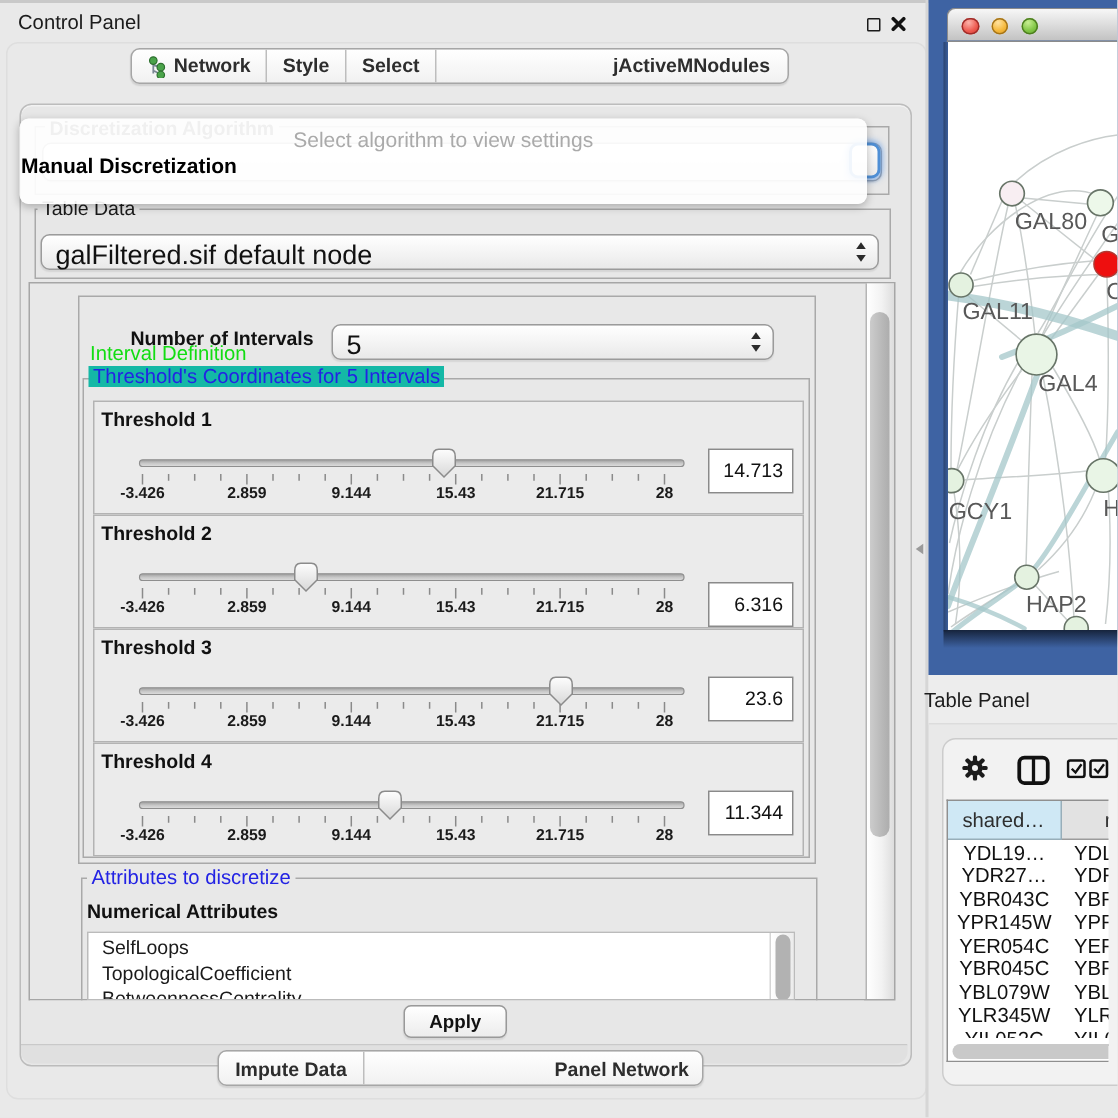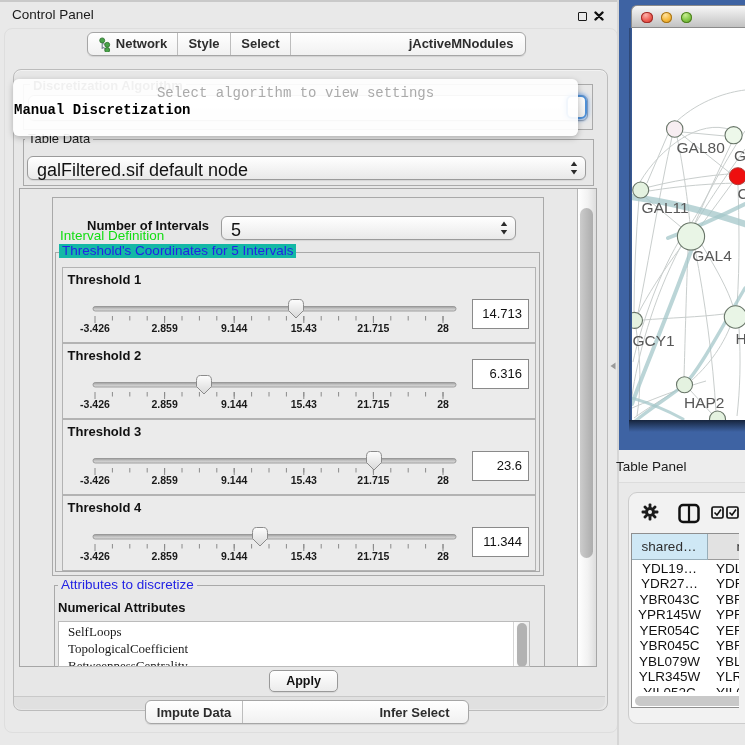--- a/index.html
+++ b/index.html
@@ -114,21 +114,21 @@
     <rect x="30" y="38.5" width="363" height="4.5" rx="2.2" fill="url(#tg)" stroke="#8e8e8e" stroke-width="0.8"></rect>
     <path d="M32.0 48 L32.0 55 M49.4 48 L49.4 52.5 M66.8 48 L66.8 52.5 M84.2 48 L84.2 52.5 M101.6 48 L101.6 52.5 M101.6 48 L101.6 55 M119.0 48 L119.0 52.5 M136.4 48 L136.4 52.5 M153.8 48 L153.8 52.5 M171.2 48 L171.2 52.5 M171.2 48 L171.2 55 M188.6 48 L188.6 52.5 M206.0 48 L206.0 52.5 M223.4 48 L223.4 52.5 M240.8 48 L240.8 52.5 M240.8 48 L240.8 55 M258.2 48 L258.2 52.5 M275.6 48 L275.6 52.5 M293.0 48 L293.0 52.5 M310.4 48 L310.4 52.5 M310.4 48 L310.4 55 M327.8 48 L327.8 52.5 M345.2 48 L345.2 52.5 M362.6 48 L362.6 52.5 M380.0 48 L380.0 52.5 M380.0 48 L380.0 55" stroke="#8a8a8a" stroke-width="1"></path>
     <text x="32.0" y="64" font-size="10.5" font-weight="bold" text-anchor="middle" fill="#1a1a1a" font-family="Liberation Sans, sans-serif">-3.426</text>
     <text x="101.6" y="64" font-size="10.5" font-weight="bold" text-anchor="middle" fill="#1a1a1a" font-family="Liberation Sans, sans-serif">2.859</text>
     <text x="171.2" y="64" font-size="10.5" font-weight="bold" text-anchor="middle" fill="#1a1a1a" font-family="Liberation Sans, sans-serif">9.144</text>
     <text x="240.8" y="64" font-size="10.5" font-weight="bold" text-anchor="middle" fill="#1a1a1a" font-family="Liberation Sans, sans-serif">15.43</text>
     <text x="310.4" y="64" font-size="10.5" font-weight="bold" text-anchor="middle" fill="#1a1a1a" font-family="Liberation Sans, sans-serif">21.715</text>
     <text x="380.0" y="64" font-size="10.5" font-weight="bold" text-anchor="middle" fill="#1a1a1a" font-family="Liberation Sans, sans-serif">28</text>
     <path d="M133.5 36.5 Q133.5 31.5 137.5 31.5 L144.5 31.5 Q148.5 31.5 148.5 36.5 L148.5 42.5 L141.0 50 L133.5 42.5 Z" fill="url(#thg)" stroke="#8b8b8b" stroke-width="1"></path>
   </svg>
-  <div style="position:absolute;left:409px;top:15px;width:57px;height:30px;border:1px solid #8a8a8a;background:#fff;box-sizing:border-box;font-size:13px;color:#111;text-align:right;line-height:28px;padding-right:6px;">6.316</div>
+  <div style="position:absolute;left:409px;top:44px;width:57px;height:30px;border:1px solid #8a8a8a;background:#fff;box-sizing:border-box;font-size:13px;color:#111;text-align:right;line-height:28px;padding-right:6px;">6.316</div>
 </div>
 <div class="abs" style="left:62px;top:418.5px;width:472px;height:74px;border:1px solid #b3b3b3;background:#ebebeb;">
   <div style="position:absolute;left:4.5px;top:4px;font-size:13px;font-weight:bold;color:#111;">Threshold 3</div>
   <svg style="position:absolute;left:0;top:0;" width="472" height="74" viewBox="0 0 472 74">
     <rect x="30" y="38.5" width="363" height="4.5" rx="2.2" fill="url(#tg)" stroke="#8e8e8e" stroke-width="0.8"></rect>
     <path d="M32.0 48 L32.0 55 M49.4 48 L49.4 52.5 M66.8 48 L66.8 52.5 M84.2 48 L84.2 52.5 M101.6 48 L101.6 52.5 M101.6 48 L101.6 55 M119.0 48 L119.0 52.5 M136.4 48 L136.4 52.5 M153.8 48 L153.8 52.5 M171.2 48 L171.2 52.5 M171.2 48 L171.2 55 M188.6 48 L188.6 52.5 M206.0 48 L206.0 52.5 M223.4 48 L223.4 52.5 M240.8 48 L240.8 52.5 M240.8 48 L240.8 55 M258.2 48 L258.2 52.5 M275.6 48 L275.6 52.5 M293.0 48 L293.0 52.5 M310.4 48 L310.4 52.5 M310.4 48 L310.4 55 M327.8 48 L327.8 52.5 M345.2 48 L345.2 52.5 M362.6 48 L362.6 52.5 M380.0 48 L380.0 52.5 M380.0 48 L380.0 55" stroke="#8a8a8a" stroke-width="1"></path>
     <text x="32.0" y="64" font-size="10.5" font-weight="bold" text-anchor="middle" fill="#1a1a1a" font-family="Liberation Sans, sans-serif">-3.426</text>
     <text x="101.6" y="64" font-size="10.5" font-weight="bold" text-anchor="middle" fill="#1a1a1a" font-family="Liberation Sans, sans-serif">2.859</text>
     <text x="171.2" y="64" font-size="10.5" font-weight="bold" text-anchor="middle" fill="#1a1a1a" font-family="Liberation Sans, sans-serif">9.144</text>
     <text x="240.8" y="64" font-size="10.5" font-weight="bold" text-anchor="middle" fill="#1a1a1a" font-family="Liberation Sans, sans-serif">15.43</text>
@@ -150,34 +150,34 @@
     <text x="310.4" y="64" font-size="10.5" font-weight="bold" text-anchor="middle" fill="#1a1a1a" font-family="Liberation Sans, sans-serif">21.715</text>
     <text x="380.0" y="64" font-size="10.5" font-weight="bold" text-anchor="middle" fill="#1a1a1a" font-family="Liberation Sans, sans-serif">28</text>
     <path d="M189.5 36.5 Q189.5 31.5 193.5 31.5 L200.5 31.5 Q204.5 31.5 204.5 36.5 L204.5 42.5 L197.0 50 L189.5 42.5 Z" fill="url(#thg)" stroke="#8b8b8b" stroke-width="1"></path>
   </svg>
   <div style="position:absolute;left:409px;top:31.5px;width:57px;height:30px;border:1px solid #8a8a8a;background:#fff;box-sizing:border-box;font-size:13px;color:#111;text-align:right;line-height:28px;padding-right:6px;">11.344</div>
 </div>
 
 <div class="grp" style="left:54px;top:585px;width:489px;height:100px;"></div>
 <div class="grplbl" style="left:58px;top:578px;color:#2323e4;background:#e8e8e8;font-size:13.5px;">Attributes to discretize</div>
 <div class="abs" style="left:58px;top:600px;font-size:13px;font-weight:bold;color:#111;">Numerical Attributes</div>
-<div class="abs" style="left:58px;top:621px;width:472px;height:46px;border:1px solid #bbbbbb;background:#ffffff;box-sizing:border-box;overflow:hidden;font-family:Liberation Serif, serif;">
+<div class="abs" style="left:58px;top:621px;width:472px;height:46px;border:1px solid #bbbbbb;background:#ffffff;box-sizing:border-box;overflow:hidden;">
   <div style="font-size:13px;color:#1a1a1a;padding-left:9px;line-height:17px;padding-top:1px;">SelfLoops<br>TopologicalCoefficient<br>BetweennessCentrality</div>
   <div style="position:absolute;right:0;top:0;width:15px;height:46px;background:linear-gradient(to right,#ffffff,#ececec);border-left:1px solid #d5d5d5;"></div>
   <div style="position:absolute;right:2.5px;top:0.5px;width:10px;height:44px;border-radius:5px;background:#b2b2b2;"></div>
 </div>
 
 <div class="abs" style="left:20px;top:667px;width:556px;height:24px;background:#e7e7e7;"></div>
 
 <div class="abs" style="left:269px;top:670px;width:67px;height:20px;border:1px solid #999999;border-radius:5px;background:linear-gradient(#ffffff,#ececec);display:flex;align-items:center;justify-content:center;font-size:12.5px;font-weight:bold;color:#111;box-shadow:0 1px 1px rgba(0,0,0,0.08);">Apply</div>
 
 <div class="seg" style="left:145px;top:700px;width:321.5px;height:22px;">
   <div class="s" style="width:97px;">Impute Data</div>
   <div class="s dark" style="width:119px;">Discretize Data</div>
-  <div class="s" style="width:105px;">Infer Select</div>
+  <div class="s" style="width:105px;">Panel Network</div>
 </div>
 
 <svg class="abs" style="left:609px;top:361px;" width="8" height="10" viewBox="0 0 8 10">
     <path d="M1.5 5 L6.5 1.5 L6.5 8.5 Z" fill="#9a9a9a"></path>
   </svg>
 <div class="abs" style="left:617px;top:0;width:2px;height:745px;background:#d6d6d6;"></div>
 <div class="abs" style="left:619px;top:0;width:126px;height:450px;background:#3e63a3;"></div>
 
 <div class="abs" style="left:631px;top:5px;width:114px;height:23px;background:linear-gradient(#f7f7f7,#dadada 55%,#c2c2c2);border:1px solid #8b8b8b;border-right:none;border-radius:6px 0 0 0;box-sizing:border-box;"></div>
 <div class="abs" style="left:641.3px;top:11.8px;width:11.3px;height:11.3px;border-radius:50%;background:radial-gradient(circle at 40% 28%,#fcb3ab,#ee5f55 50%,#cf2a22);box-shadow:inset 0 0 0 1px #9e2d2a;"></div>
@@ -287,16 +287,16 @@
   <div style="position:absolute;left:76px;top:0;width:39px;height:25.5px;background:#e2e2e2;border-bottom:1px solid #9b9b9b;box-sizing:border-box;font-size:13.5px;color:#2e2e2e;">
       <span style="position:absolute;left:29px;top:5px;">name</span>
     </div>
   <div style="position:absolute;left:0;top:26.5px;width:76px;text-align:center;font-size:13.5px;color:#111;line-height:15.5px;">YDL19…<br>YDR27…<br>YBR043C<br>YPR145W<br>YER054C<br>YBR045C<br>YBL079W<br>YLR345W<br>YIL052C</div>
   <div style="position:absolute;left:84.5px;top:26.5px;text-align:left;font-size:13.5px;color:#111;line-height:15.5px;">YDL1<br>YDR2<br>YBR0<br>YPR1<br>YER0<br>YBR0<br>YBL0<br>YLR3<br>YIL0</div>
   <div style="position:absolute;left:0;top:158px;width:114.5px;height:17px;background:#ffffff;"></div>
   <div style="position:absolute;left:3px;top:162px;width:112px;height:9.5px;border-radius:5px;background:#c9c9c9;"></div>
 </div>
 
 <div class="abs" style="left:13px;top:79px;width:565px;height:57px;background:rgba(255,255,255,0.92);border-radius:6px;box-shadow:0 2px 6px rgba(0,0,0,0.25);"></div>
-<div class="abs" style="left:13px;top:79px;width:565px;height:57px;font-family:Liberation Mono, monospace;">
+<div class="abs" style="left:13px;top:79px;width:565px;height:57px;">
   <div style="position:absolute;left:0;top:6px;width:100%;text-align:center;font-size:14px;color:#aaaaaa;">Select algorithm to view settings</div>
   <div style="position:absolute;left:1px;top:23px;font-size:14px;font-weight:bold;color:#000;">Manual Discretization</div>
 </div>
 
 </body></html>

